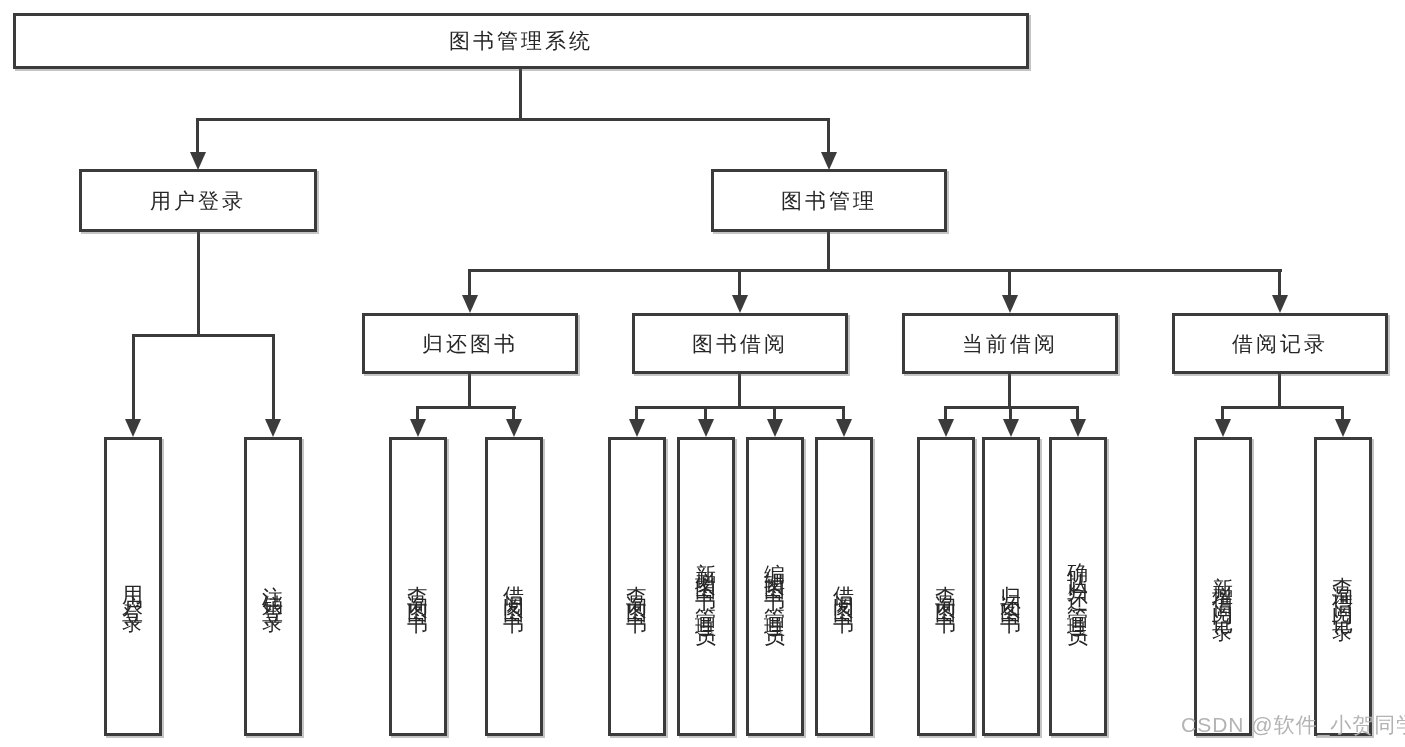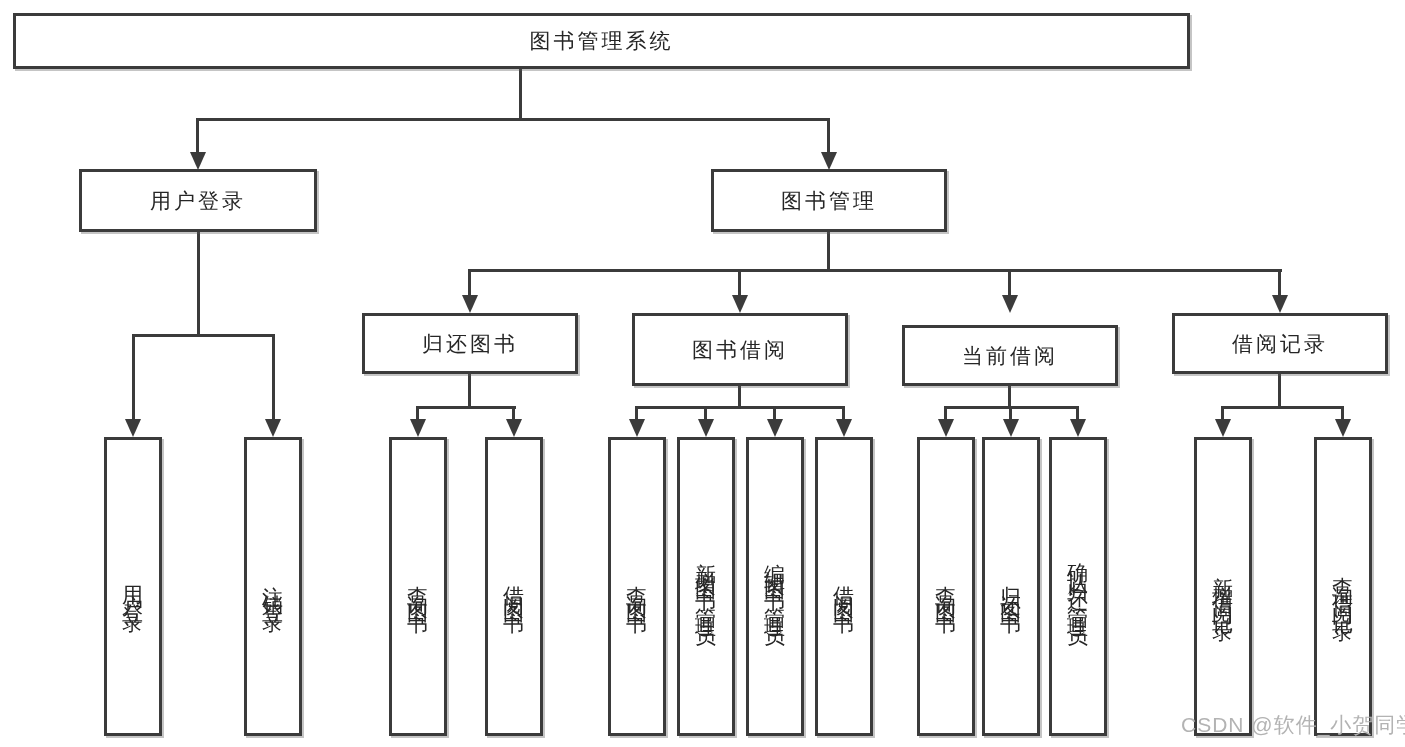--- a/index.html
+++ b/index.html
@@ -28,21 +28,21 @@
   .watermark{
     position:absolute;left:1181px;top:711px;z-index:5;
     font-size:21px;color:#b3b3b3;white-space:nowrap;letter-spacing:1px;
   }
 </style>
 </head>
 <body>
 
 <div class="canvas">
 
-  <div class="box" style="left:13px;top:13px;width:1177px;height:56px;">
+  <div class="box" style="left:13px;top:13px;width:1016px;height:56px;">
     <span>图书管理系统</span>
   </div>
 
   <div class="vline" style="left:519px;top:66px;height:55px;"></div>
   <div class="hline" style="left:197px;top:118px;width:633px;"></div>
   <div class="vline" style="left:196px;top:118px;height:36px;"></div>
   <div class="arrow" style="left:190px;top:152px;"></div>
   <div class="vline" style="left:827px;top:118px;height:36px;"></div>
   <div class="arrow" style="left:821px;top:152px;"></div>
 
@@ -67,24 +67,24 @@
   <div class="vline" style="left:738px;top:269px;height:28px;"></div>
   <div class="arrow" style="left:732px;top:295px;"></div>
   <div class="vline" style="left:1008px;top:269px;height:28px;"></div>
   <div class="arrow" style="left:1002px;top:295px;"></div>
   <div class="vline" style="left:1278px;top:269px;height:28px;"></div>
   <div class="arrow" style="left:1272px;top:295px;"></div>
 
   <div class="box" style="left:362px;top:313px;width:216px;height:61px;">
     <span>归还图书</span>
   </div>
-  <div class="box" style="left:632px;top:313px;width:216px;height:73px;">
+  <div class="box" style="left:632px;top:313px;width:216px;height:61px;">
     <span>图书借阅</span>
   </div>
-  <div class="box" style="left:902px;top:313px;width:216px;height:61px;margin-top:12px;">
+  <div class="box" style="left:902px;top:313px;width:216px;height:61px;">
     <span>当前借阅</span>
   </div>
   <div class="box" style="left:1172px;top:313px;width:216px;height:61px;">
     <span>借阅记录</span>
   </div>
 
   <div class="vline" style="left:468px;top:372px;height:37px;"></div>
   <div class="hline" style="left:416px;top:406px;width:100px;"></div>
   <div class="vline" style="left:416px;top:406px;height:15px;"></div>
   <div class="arrow" style="left:410px;top:419px;"></div>

